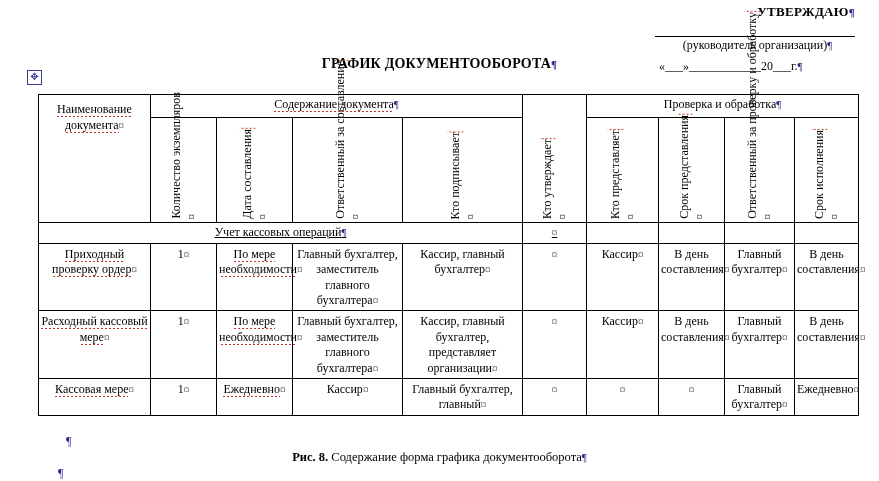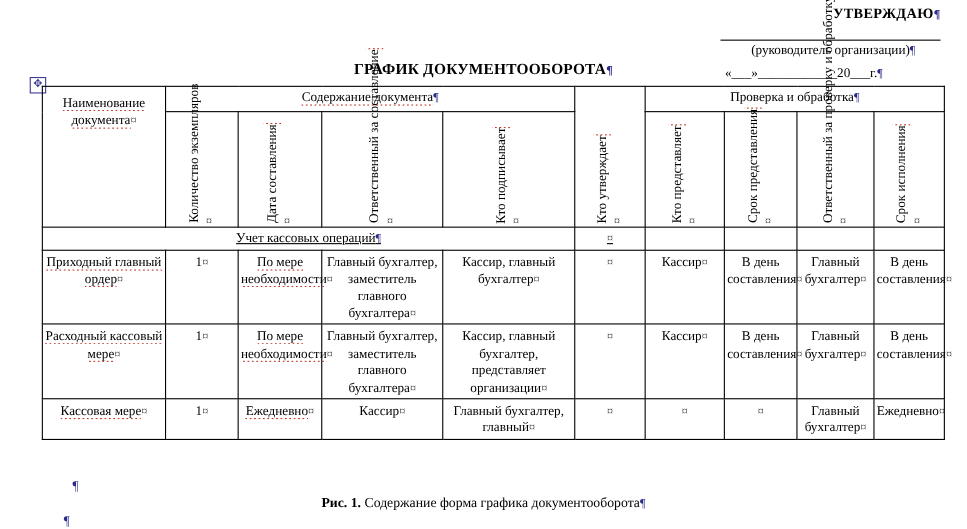--- a/index.html
+++ b/index.html
@@ -74,20 +74,21 @@
   .table-wrap {
     position: absolute;
     left: 38px;
     top: 78px;
     width: 820px;
   }
   table.grid {
     border-collapse: collapse;
     width: 820px;
     table-layout: fixed;
+    margin-top: 16px;
   }
   table.grid td, table.grid th {
     border: 1px solid #000;
     vertical-align: top;
     padding: 2px 2px;
     font-size: 12px;
     font-weight: normal;
     text-align: center;
   }
   .hdr-top td {
@@ -288,21 +289,21 @@
             <span>Учет кассовых операций</span><span class="pilcrow">¶</span>
           </td>
           <td><span class="sq">¤</span></td>
           <td></td>
           <td></td>
           <td></td>
           <td></td>
         </tr>
 
         <tr>
-          <td class="cell"><span class="sp">Приходный главный ордер</span><span class="mark">¤</span></td>
+          <td class="cell"><span class="sp">Приходный проверку ордер</span><span class="mark">¤</span></td>
           <td class="cell"><span>1</span><span class="mark">¤</span></td>
           <td class="cell"><span class="sp">По мере необходимости</span><span class="mark">¤</span></td>
           <td class="cell"><span>Главный бухгалтер, заместитель главного бухгалтера</span><span class="mark">¤</span></td>
           <td class="cell"><span>Кассир, главный бухгалтер</span><span class="mark">¤</span></td>
           <td class="cell"><span class="sq">¤</span></td>
           <td class="cell"><span>Кассир</span><span class="mark">¤</span></td>
           <td class="cell"><span>В день составления</span><span class="mark">¤</span></td>
           <td class="cell"><span>Главный бухгалтер</span><span class="mark">¤</span></td>
           <td class="cell"><span>В день составления</span><span class="mark">¤</span></td>
         </tr>
@@ -333,17 +334,17 @@
           <td class="cell"><span>Ежедневно</span><span class="mark">¤</span></td>
         </tr>
       </tbody>
     </table>
   </div>
 
   <div class="para-left" style="left:66px; top:434px;">¶</div>
   <div class="para-left" style="left:58px; top:466px;">¶</div>
 
   <div class="caption">
-    <b>Рис. 1.</b>
+    <b>Рис. 8.</b>
     <span>Содержание форма графика документооборота</span><span class="pilcrow">¶</span>
   </div>
 
 </div>
 
 </body></html>

